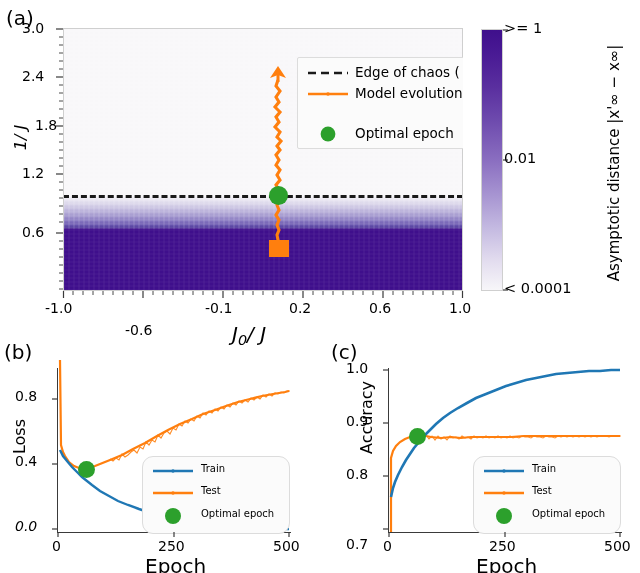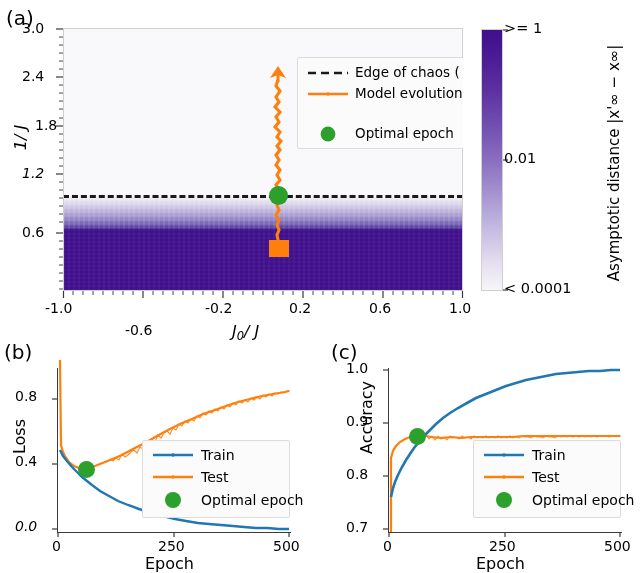--- a/index.html
+++ b/index.html
@@ -2,21 +2,21 @@
 <html><head>
 <meta charset="utf-8">
 <style>
   html,body{margin:0;padding:0;background:#ffffff;}
   body{width:640px;height:573px;position:relative;
        font-family:"DejaVu Sans","Liberation Sans",sans-serif;
        color:#000;overflow:hidden;}
   .abs{position:absolute;}
   .panel-label{font-size:20px;font-weight:400;letter-spacing:0px;}
   .tick{font-size:14px;white-space:nowrap;}
-  .axlabel{font-size:16px;white-space:nowrap;}
+  .axlabel{font-size:20px;white-space:nowrap;}
   .italic{font-style:italic;}
   .sub{font-size:0.72em;vertical-align:-0.28em;}
 
   
   #panelA-plot{left:63px;top:28px;width:400px;height:263px;
                background:#f7f6f8;overflow:hidden;}
   #heat-top{position:absolute;left:0;top:0;width:100%;height:168px;
             background:#f8f7f9;}
   #heat-grad{position:absolute;left:0;top:168px;width:100%;height:33px;
      background:linear-gradient(to bottom,
@@ -56,21 +56,21 @@
      position:absolute;top:0;left:13px;}
 
   
   #ylabA{position:absolute;left:8px;top:128px;font-size:16px;}
   #ylabA span{display:block;transform:rotate(-90deg);white-space:nowrap;}
 
   
   .sp-plot{position:absolute;background:#ffffff;
            border-left:1.3px solid #3a3a3a;border-bottom:1.3px solid #3a3a3a;}
   .sp-legend{position:absolute;background:#fbfbfb;border:1px solid #dcdcdc;
-             border-radius:2px;font-size:14px;}
+             border-radius:11px;font-size:10px;margin-top:16px;}
   .sp-legend .row{position:absolute;left:0;width:100%;height:22px;}
   .sp-legend .key{position:absolute;left:8px;top:0;width:44px;height:22px;}
   .sp-legend .txt{position:absolute;left:58px;top:3px;white-space:nowrap;}
   .dot-green{border-radius:50%;background:#2ca02c;}
   svg{display:block;overflow:visible;}
 </style>
 </head>
 <body>
 
 <div class="abs panel-label" style="left:6px;top:6px;">(a)</div>
@@ -127,21 +127,21 @@
           </svg>
       </span>
       <span class="txt">Optimal epoch</span>
     </div>
   </div>
 </div>
 
 <div class="abs tick" style="left:22px;top:20px;">3.0</div>
 <div class="abs tick" style="left:22px;top:68px;">2.4</div>
 <div class="abs tick" style="left:22px;top:117px;margin-left:13px;">1.8</div>
-<div class="abs tick" style="left:22px;top:165px;font-style:italic;">1.2</div>
+<div class="abs tick" style="left:22px;top:165px;">1.2</div>
 <div class="abs tick" style="left:22px;top:224px;">0.6</div>
 
 <svg class="abs" style="left:55px;top:28px;" width="9" height="264">
   <g stroke="#3a3a3a" stroke-width="1.2">
     <line x1="1" y1="1" x2="8" y2="1"></line>
       <line x1="1" y1="49" x2="8" y2="49"></line>
     <line x1="1" y1="98" x2="8" y2="98"></line>
       <line x1="1" y1="146" x2="8" y2="146"></line>
     <line x1="1" y1="205" x2="8" y2="205"></line>
   </g>
@@ -220,21 +220,21 @@
     <line x1="350" y1="0" x2="350" y2="4"></line>
       <line x1="360" y1="0" x2="360" y2="4"></line>
     <line x1="370" y1="0" x2="370" y2="4"></line>
       <line x1="380" y1="0" x2="380" y2="4"></line>
     <line x1="390" y1="0" x2="390" y2="4"></line>
   </g>
 </svg>
 
 <div class="abs tick" style="left:45px;top:300px;text-align:right;">-1.0</div>
 <div class="abs tick" style="left:125px;top:300px;margin-top:22px;">-0.6</div>
-<div class="abs tick" style="left:205px;top:300px;">-0.2</div>
+<div class="abs tick" style="left:205px;top:300px;">-0.1</div>
 <div class="abs tick" style="left:289px;top:300px;">0.2</div>
 <div class="abs tick" style="left:369px;top:300px;">0.6</div>
 <div class="abs tick" style="left:449px;top:300px;">1.0</div>
 
 <div class="abs axlabel italic" style="left:232px;top:322px;"><span>J</span><span class="sub">0</span><span>/ J</span></div>
 
 <div class="abs" id="ylabA">
   <span class="italic">1/ J</span>
 </div>
 
@@ -383,21 +383,21 @@
 
 <svg class="abs" style="left:382px;top:368px;" width="7" height="165">
   <line x1="1" y1="2" x2="6" y2="2" stroke="#3a3a3a" stroke-width="1.2"></line>
   <line x1="1" y1="55" x2="6" y2="55" stroke="#3a3a3a" stroke-width="1.2"></line>
   <line x1="1" y1="108" x2="6" y2="108" stroke="#3a3a3a" stroke-width="1.2"></line>
   <line x1="1" y1="161" x2="6" y2="161" stroke="#3a3a3a" stroke-width="1.2"></line>
 </svg>
 <div class="abs tick" style="left:346px;top:360px;">1.0</div>
 <div class="abs tick" style="left:346px;top:413px;">0.9</div>
 <div class="abs tick" style="left:346px;top:466px;">0.8</div>
-<div class="abs tick" style="left:346px;top:519px;text-align:right;">0.7</div>
+<div class="abs tick" style="left:346px;top:536px;text-align:right;">0.7</div>
 
 <svg class="abs" style="left:388px;top:532px;" width="234" height="7">
   <line x1="1" y1="0" x2="1" y2="5" stroke="#3a3a3a" stroke-width="1.2"></line>
   <line x1="117" y1="0" x2="117" y2="5" stroke="#3a3a3a" stroke-width="1.2"></line>
   <line x1="232" y1="0" x2="232" y2="5" stroke="#3a3a3a" stroke-width="1.2"></line>
 </svg>
 <div class="abs tick" style="left:383px;top:538px;">0</div>
 <div class="abs tick" style="left:489px;top:538px;">250</div>
 <div class="abs tick" style="left:604px;top:538px;">500</div>
 

